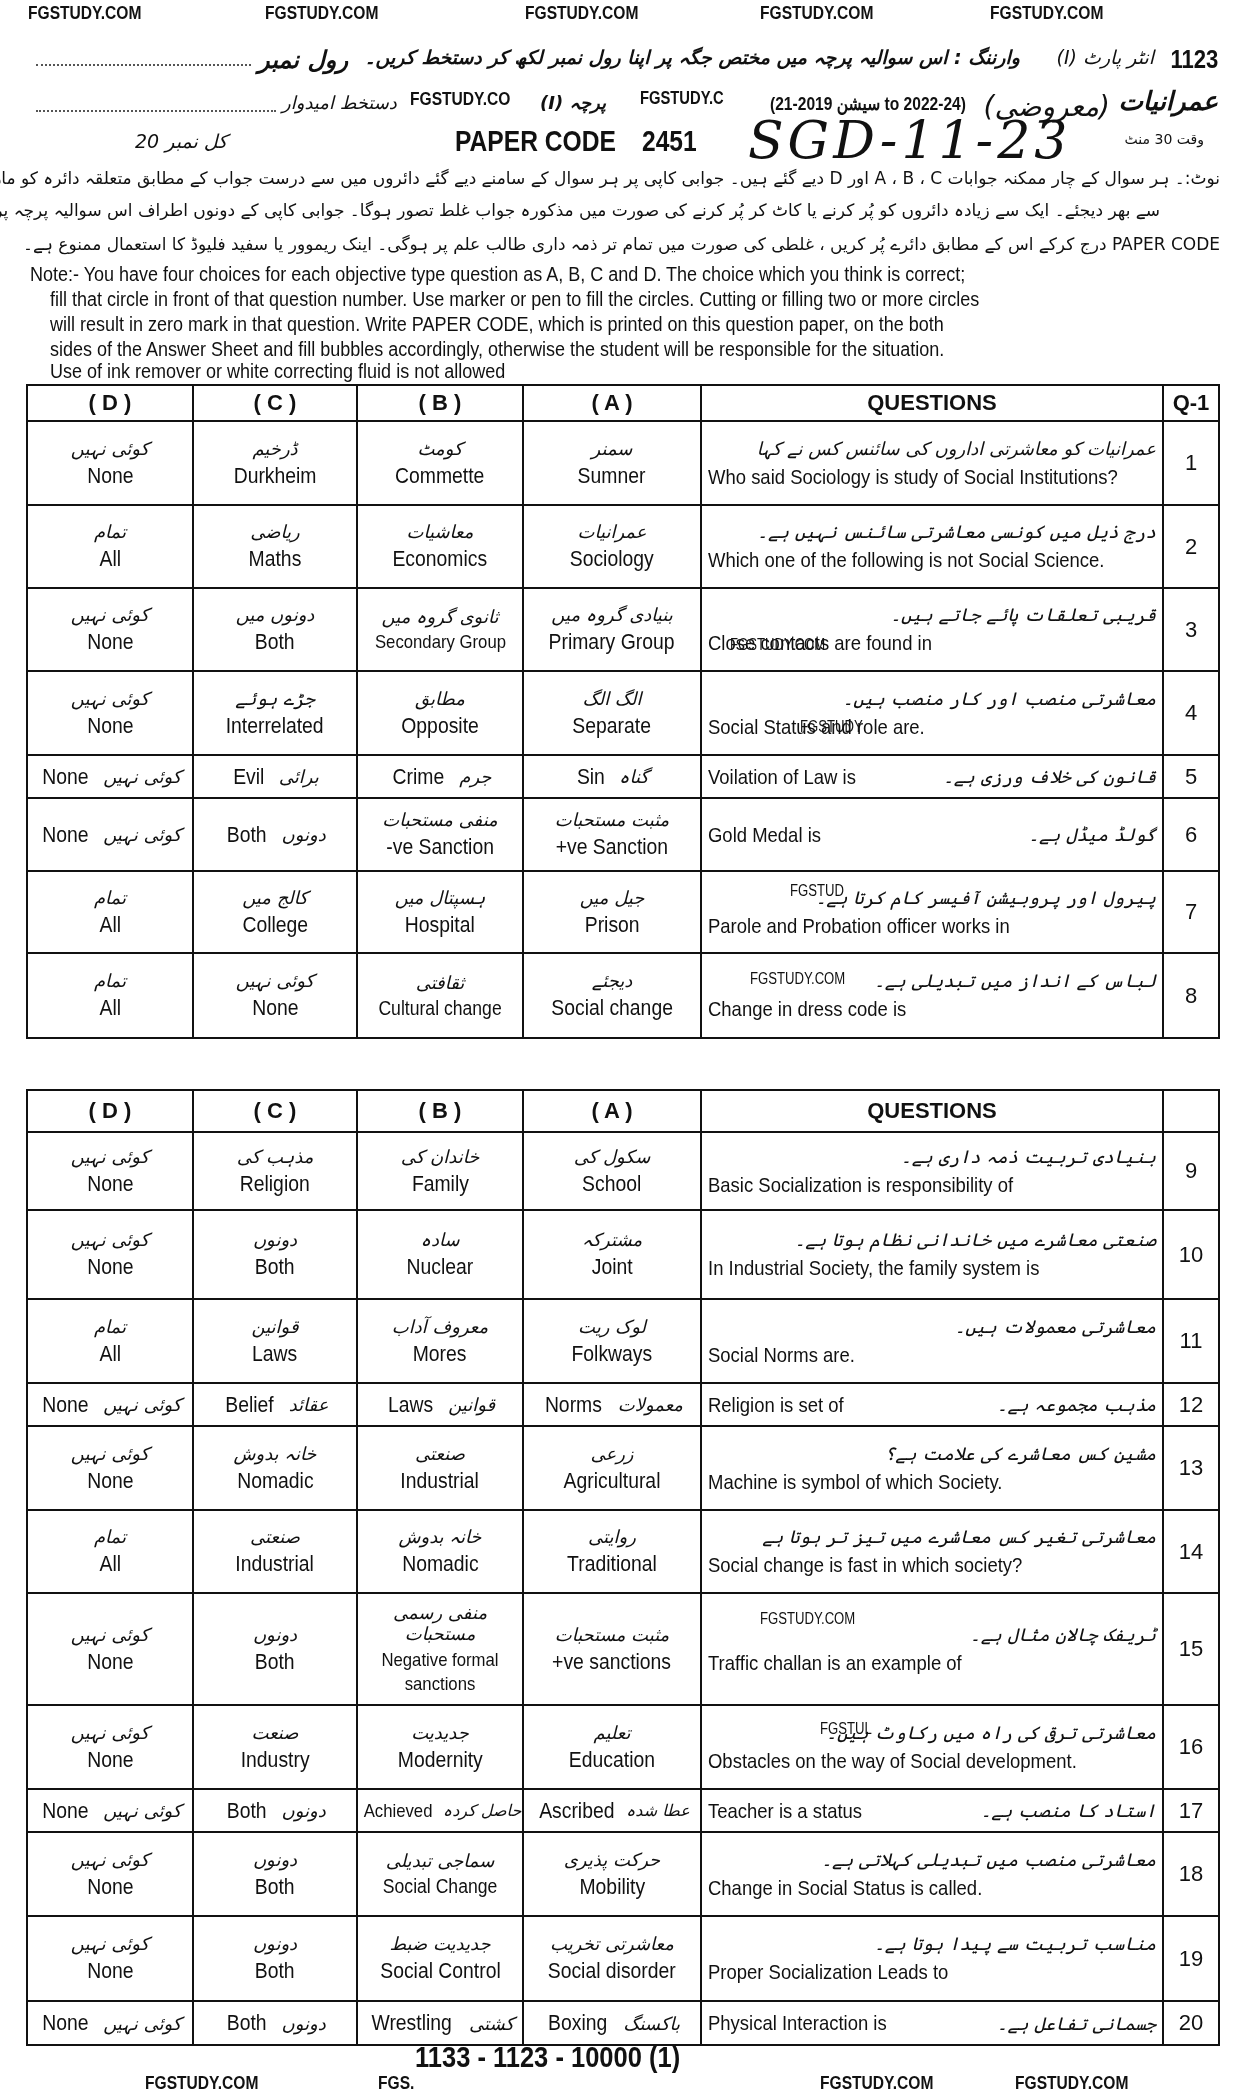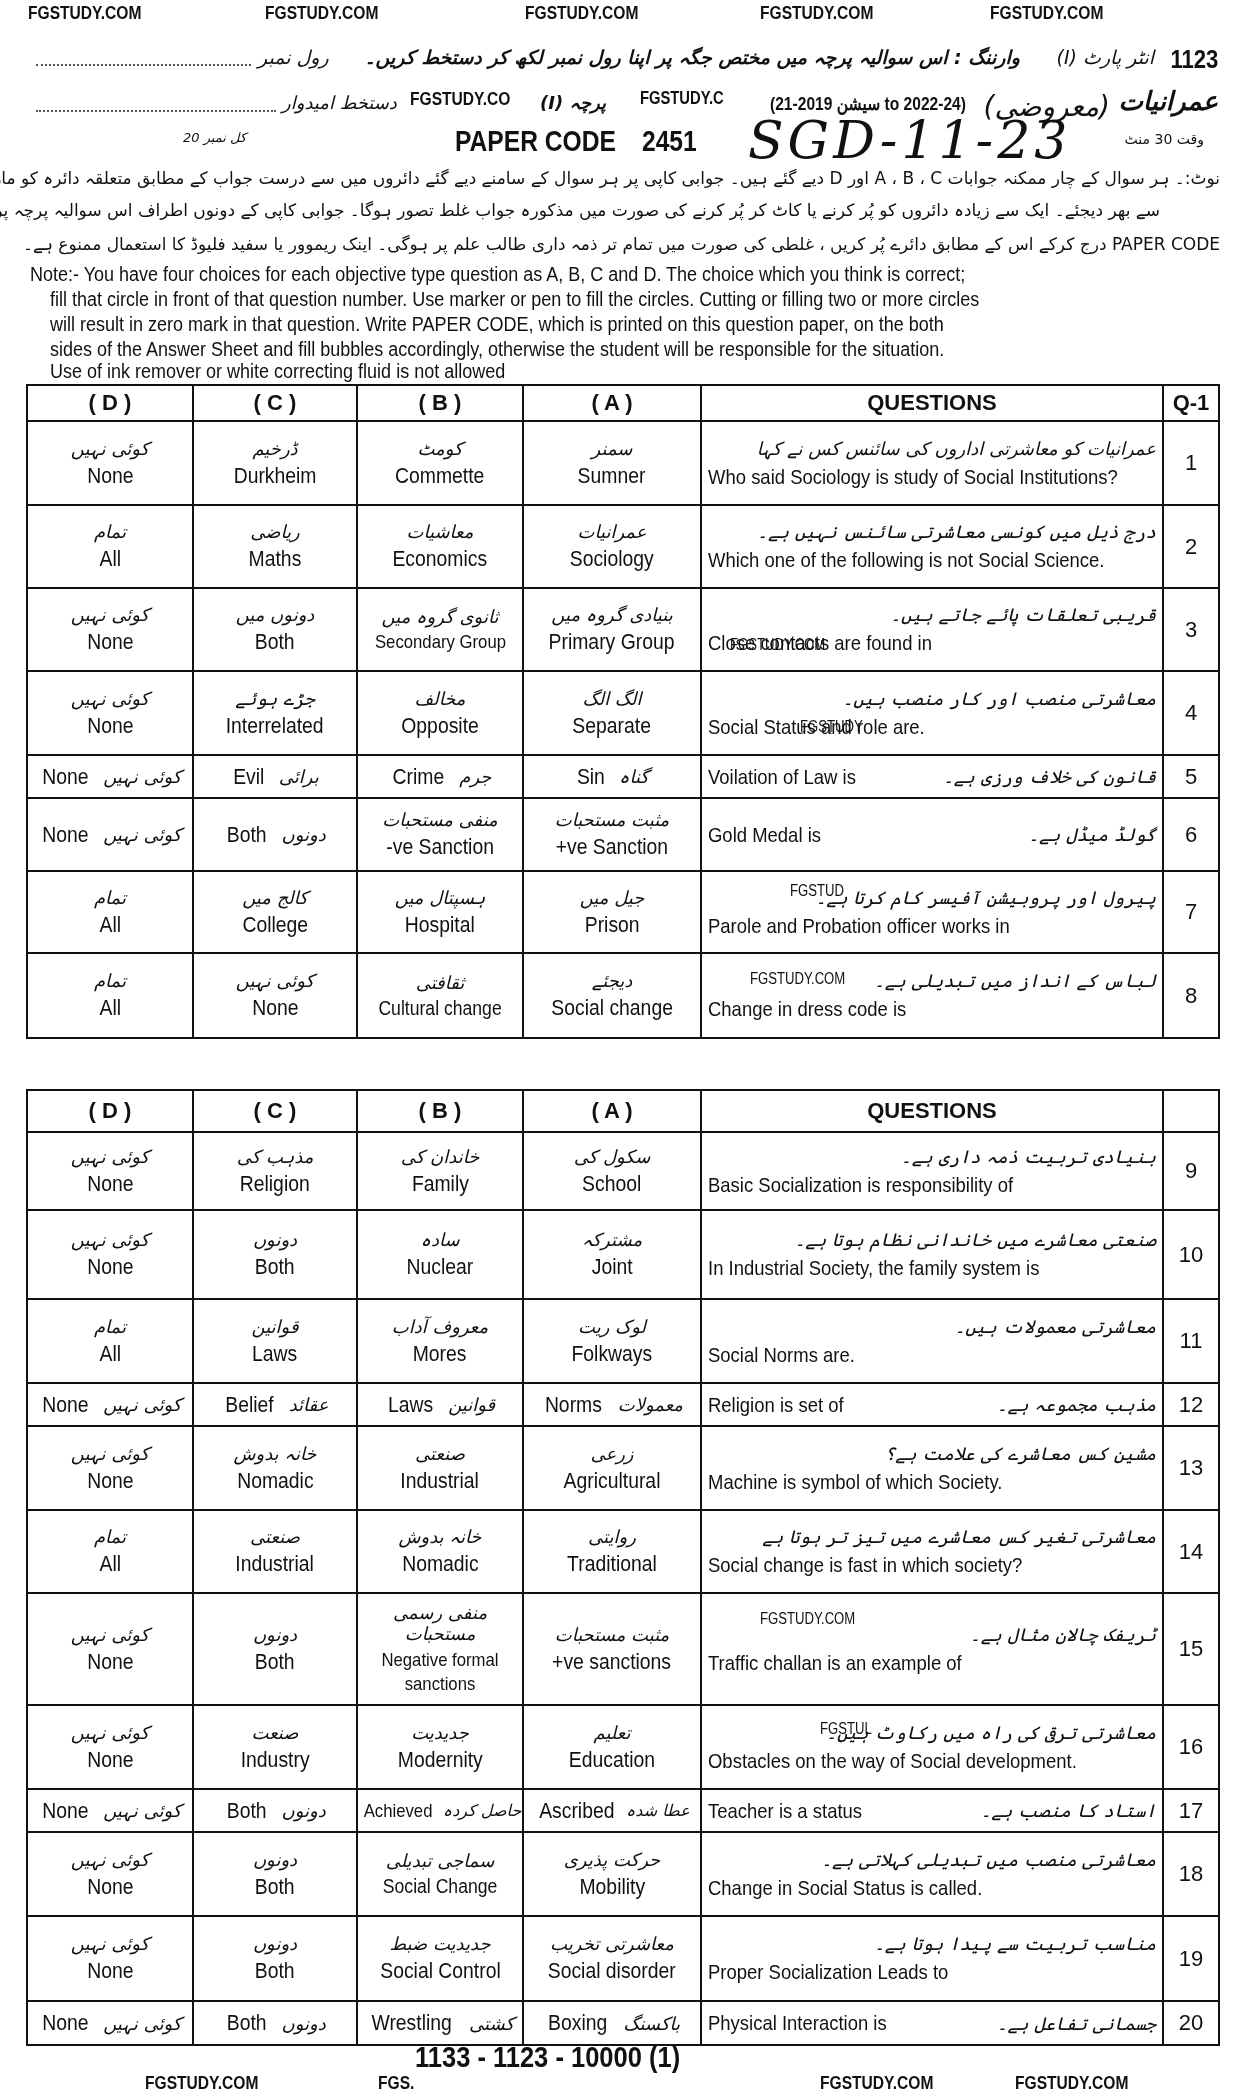--- a/index.html
+++ b/index.html
@@ -34,33 +34,33 @@
 <div class="wm" style="left:525px;top:2px;">FGSTUDY.COM</div>
 <div class="wm" style="left:760px;top:2px;">FGSTUDY.COM</div>
 <div class="wm" style="left:990px;top:2px;">FGSTUDY.COM</div>
 
 <div>
   <div class="hdr-line" style="right:32px;top:44px;font-size:26px;transform:scaleX(0.85);transform-origin:right top;">1123</div>
   <div class="hdr-line urdu" style="right:96px;top:46px;font-size:19px;font-weight:normal;font-style:italic;">انٹر پارٹ (I)</div>
   <div class="hdr-line urdu" style="right:230px;top:46px;font-size:19px;font-weight:bold;font-style:italic;">وارننگ : اس سوالیہ پرچہ میں مختص جگہ پر اپنا رول نمبر لکھ کر دستخط کریں۔</div>
 
   <div class="dots" style="left:36px;top:64px;width:215px;"></div>
-  <div class="hdr-line urdu" style="left:258px;top:46px;font-size:19px;font-weight:normal;font-style:italic;">رول نمبر</div>
+  <div class="hdr-line urdu" style="left:258px;top:46px;font-size:24px;font-weight:bold;font-style:italic;">رول نمبر</div>
 
   <div class="dots" style="left:36px;top:110px;width:240px;"></div>
   <div class="hdr-line urdu" style="left:282px;top:92px;font-size:18px;font-weight:normal;font-style:italic;">دستخط امیدوار</div>
 
   <div class="hdr-line" style="left:410px;top:88px;font-size:19px;transform:scaleX(0.82);transform-origin:left top;">FGSTUDY.CO</div>
   <div class="hdr-line urdu" style="left:540px;top:92px;font-size:18px;font-weight:bold;font-style:italic;">پرچہ (I)</div>
   <div class="hdr-line" style="left:640px;top:88px;font-size:18px;transform:scaleX(0.82);transform-origin:left top;">FGSTUDY.C</div>
   <div class="hdr-line" style="left:770px;top:92px;font-size:19px;transform:scaleX(0.82);transform-origin:left top;">(سیشن 2019-21 to 2022-24)</div>
   <div class="hdr-line urdu" style="right:140px;top:90px;font-size:28px;font-weight:normal;font-style:italic;">(معروضی)</div>
   <div class="hdr-line urdu" style="right:32px;top:86px;font-size:26px;font-style:italic;">عمرانیات</div>
 
-  <div class="hdr-line urdu" style="left:135px;top:130px;font-size:13px;font-weight:normal;font-style:italic;margin-left:48px;">کل نمبر 20</div>
+  <div class="hdr-line urdu" style="left:135px;top:130px;font-size:19px;font-weight:normal;font-style:italic;">کل نمبر 20</div>
   <div class="hdr-line" style="left:455px;top:124px;font-size:30px;transform:scaleX(0.82);transform-origin:left top;">PAPER CODE</div>
   <div class="hdr-line" style="left:642px;top:124px;font-size:30px;transform:scaleX(0.82);transform-origin:left top;">2451</div>
   <div class="handwritten" style="left:748px;top:110px;">SGD-11-23</div>
   <div class="hdr-line urdu" style="right:46px;top:131px;font-size:14px;font-weight:normal;">وقت 30 منٹ</div>
 </div>
 
 <div class="note-ur" style="top:168px;">نوٹ:۔ ہر سوال کے چار ممکنہ جوابات A ، B ، C اور D دیے گئے ہیں۔ جوابی کاپی پر ہر سوال کے سامنے دیے گئے دائروں میں سے درست جواب کے مطابق متعلقہ دائرہ کو مارکر یا پین</div>
 <div class="note-ur" style="top:200px;right:90px;">سے بھر دیجئے۔ ایک سے زیادہ دائروں کو پُر کرنے یا کاٹ کر پُر کرنے کی صورت میں مذکورہ جواب غلط تصور ہوگا۔ جوابی کاپی کے دونوں اطراف اس سوالیہ پرچہ پر مطبوعہ</div>
 <div class="note-ur" style="top:234px;">PAPER CODE درج کرکے اس کے مطابق دائرے پُر کریں ، غلطی کی صورت میں تمام تر ذمہ داری طالب علم پر ہوگی۔ اینک ریموور یا سفید فلیوڈ کا استعمال ممنوع ہے۔</div>
 
@@ -199,21 +199,21 @@
           </div>
         </td>
     <td>
           <div class="opt">
             <span class="ur">جڑے ہوئے</span>
             <span class="en">Interrelated</span>
           </div>
         </td>
     <td>
           <div class="opt">
-            <span class="ur">مخالف</span>
+            <span class="ur">مطابق</span>
             <span class="en">Opposite</span>
           </div>
         </td>
     <td>
           <div class="opt">
             <span class="ur">الگ الگ</span>
             <span class="en">Separate</span>
           </div>
         </td>
     <td>

